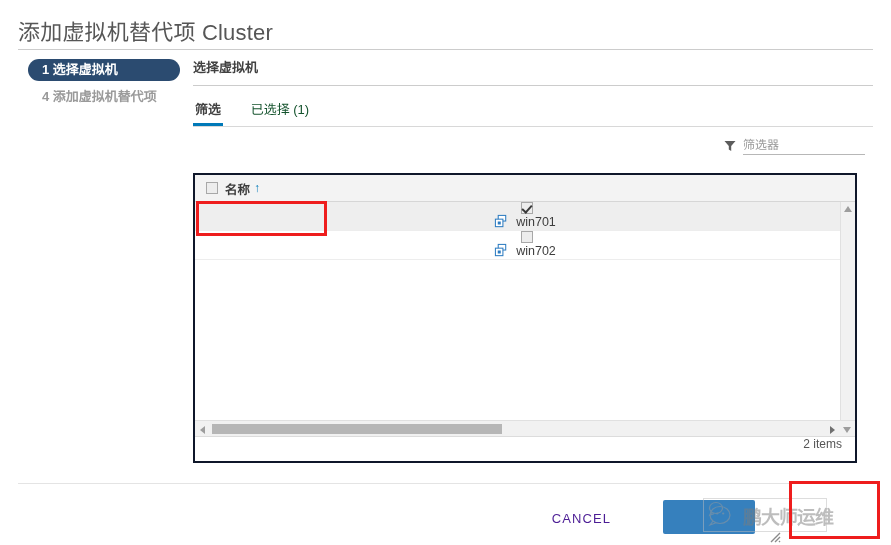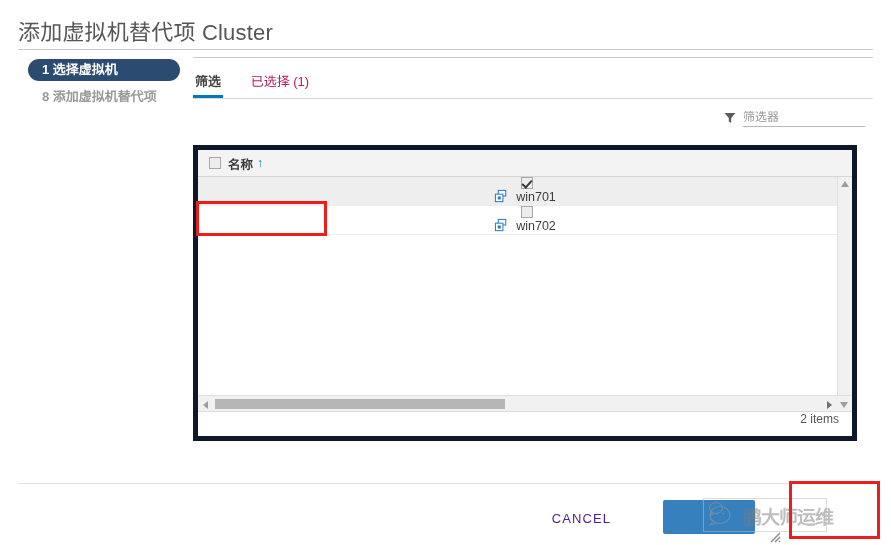--- a/index.html
+++ b/index.html
@@ -98,21 +98,21 @@
     position: relative;
     margin-top: 13px;
     height: 28px;
   }
   .tab {
     position: relative;
     display: inline-block;
     font-size: 13px;
     padding: 0 2px 8px 2px;
     margin-right: 22px;
-    color: #be185d;
+    color: #14532d;
     cursor: pointer;
     white-space: nowrap;
   }
   .tab.active {
     color: #414141;
     font-weight: bold;
   }
   .tab.active::after {
     content: "";
     position: absolute;
@@ -158,21 +158,21 @@
     padding: 1px 0 2px 0;
     background: transparent;
   }
   .filter-input::placeholder { color: #9b9b9b; }
 
   
   .table-card {
     position: relative;
     margin-top: 6px;
     width: 664px;
-    border: 5px solid #0f172a;
+    border: 2px solid #0f172a;
     background: #ffffff;
     box-sizing: border-box;
   }
   .table-header {
     height: 27px;
     background: #f3f3f3;
     border-bottom: 1px solid #d6d6d6;
     display: flex;
     align-items: center;
     box-sizing: border-box;
@@ -417,26 +417,27 @@
 <div class="dialog">
 
   <div class="dialog-title">添加虚拟机替代项 Cluster</div>
   <div class="title-rule"></div>
 
   <div class="steps">
     <div class="step active">
       <span>1 选择虚拟机</span>
     </div>
     <div class="step">
-      <span>8 添加虚拟机替代项</span>
+      <span>4 添加虚拟机替代项</span>
     </div>
   </div>
 
   <div class="content">
 
+    <div class="content-head">选择虚拟机</div>
     <div class="content-rule"></div>
 
     <div class="tabs">
       <div class="tab active">
         <span>筛选</span>
       </div>
       <div class="tab">
         <span>已选择 (1)</span>
       </div>
     </div>

